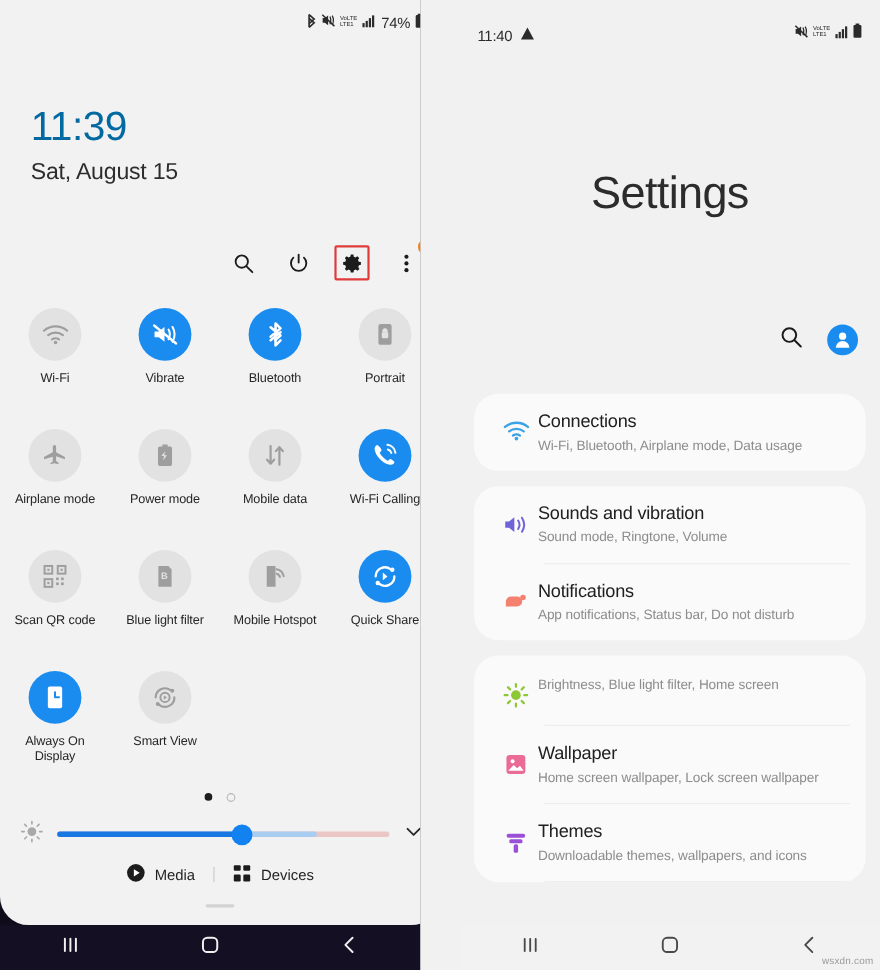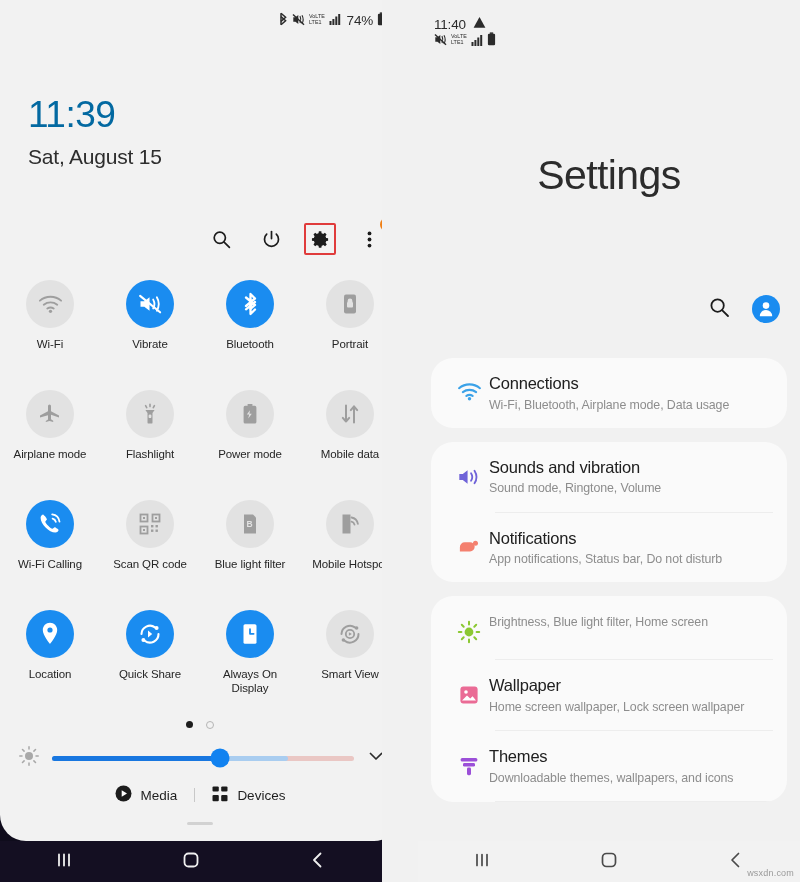--- a/index.html
+++ b/index.html
@@ -77,22 +77,22 @@
   .grab{position:absolute;left:50%;transform:translateX(-50%);top:822px;width:26px;height:3px;border-radius:2px;background:#d2d2d2;}
 
   .navbar{position:absolute;left:0;right:0;bottom:0;height:41px;display:flex;align-items:center;justify-content:space-around;}
   .navbar.dark{background:#140f22;}
   .navbar.light{background:#f2f2f2;}
 
   
   #right-panel{background:#f1f1f1;}
   .st-statusbar{
     position:absolute;top:0;left:0;right:0;height:40px;
-    display:flex;align-items:flex-start;justify-content:space-between;
-    padding:16px 16px;box-sizing:border-box;color:#3a3a3a;flex-direction:column;
+    display:flex;align-items:flex-end;justify-content:space-between;
+    padding:0 16px;box-sizing:border-box;color:#3a3a3a;
   }
   .st-time{font-size:13.5px;color:#2b2b2b;display:flex;align-items:center;gap:7px;letter-spacing:-.2px;}
 
   .st-title{
     position:absolute;left:0;right:0;top:152px;text-align:center;
     font-size:41px;color:#2c2c2c;letter-spacing:-.6px;font-weight:400;
   }
   .st-toolbar{position:absolute;right:20px;top:295px;display:flex;align-items:center;gap:22px;}
   .avatar{width:28px;height:28px;border-radius:50%;background:#1a8cf0;display:flex;align-items:center;justify-content:center;}
 
@@ -239,30 +239,20 @@
 
         <div class="tile">
           <div class="tile-circ">
             <svg width="24" height="24" viewBox="0 0 24 24">
                 <path fill="#9e9e9e" d="M21 15.5v-2l-8-4.3V4a1.5 1.5 0 0 0-3 0v5.2l-8 4.3v2l8-2.3v4.4l-2.2 1.5V20l3.7-.9 3.7.9v-1.3L13 17.2v-4.4z"></path>
               </svg>
           </div>
           <div class="tile-label">Airplane mode</div>
         </div>
 
-        <div class="tile">
-          <div class="tile-circ">
-            <svg width="22" height="24" viewBox="0 0 22 24">
-                <path d="M11 2.2v2.4M6.6 3.6l1.1 2.1M15.4 3.6l-1.1 2.1" stroke="#9e9e9e" stroke-width="1.6" stroke-linecap="round"></path>
-                <path d="M6.4 8h9.2l-2.1 3.1v9.3a1.2 1.2 0 0 1-1.2 1.2h-2.6a1.2 1.2 0 0 1-1.2-1.2v-9.3z" fill="#9e9e9e"></path>
-                <rect x="9.6" y="12.5" width="2.8" height="3.6" rx="1.2" fill="#e2e2e2"></rect>
-              </svg>
-          </div>
-          <div class="tile-label">Flashlight</div>
-        </div>
 
         <div class="tile">
           <div class="tile-circ">
             <svg width="20" height="24" viewBox="0 0 20 24">
                 <path d="M7.6 2h4.8v1.8h2.4a1.6 1.6 0 0 1 1.6 1.6v14.6a1.6 1.6 0 0 1-1.6 1.6H5.2a1.6 1.6 0 0 1-1.6-1.6V5.4a1.6 1.6 0 0 1 1.6-1.6h2.4z" fill="#9e9e9e"></path>
                 <path d="M10 8.2l-3.2 4.4h2.4l-1 4 3.6-4.8h-2.4z" fill="#e2e2e2"></path>
               </svg>
           </div>
           <div class="tile-label">Power mode</div>
         </div>
@@ -320,29 +310,20 @@
           <div class="tile-circ">
             <svg width="22" height="24" viewBox="0 0 22 24">
                 <path d="M3.5 2.5h8v19h-8z" fill="#9e9e9e"></path>
                 <path d="M12.5 5.5a8 8 0 0 1 6.4 6.4" fill="none" stroke="#9e9e9e" stroke-width="1.8" stroke-linecap="round"></path>
                 <path d="M12.5 9.6a4 4 0 0 1 3 3" fill="none" stroke="#9e9e9e" stroke-width="1.8" stroke-linecap="round"></path>
               </svg>
           </div>
           <div class="tile-label">Mobile Hotspot</div>
         </div>
 
-        <div class="tile">
-          <div class="tile-circ on">
-            <svg width="20" height="26" viewBox="0 0 20 26">
-                <path d="M10 1.8c-4 0-7.2 3.2-7.2 7.2 0 5.4 7.2 14 7.2 14s7.2-8.6 7.2-14c0-4-3.2-7.2-7.2-7.2z" fill="#fff"></path>
-                <circle cx="10" cy="9" r="2.6" fill="#1a8cf0"></circle>
-              </svg>
-          </div>
-          <div class="tile-label">Location</div>
-        </div>
 
         <div class="tile">
           <div class="tile-circ on">
             <svg width="26" height="26" viewBox="0 0 26 26">
                 <path d="M21.5 13a8.5 8.5 0 0 1-13.8 6.7" fill="none" stroke="#fff" stroke-width="2.1" stroke-linecap="round"></path>
                 <path d="M4.5 13A8.5 8.5 0 0 1 18 6.4" fill="none" stroke="#fff" stroke-width="2.1" stroke-linecap="round"></path>
                 <path d="M11 9.5l4.2 3.5-4.2 3.5z" fill="#fff"></path>
                 <circle cx="19.6" cy="7" r="2" fill="#fff"></circle>
                 <circle cx="6.4" cy="19" r="2" fill="#fff"></circle>
               </svg>

